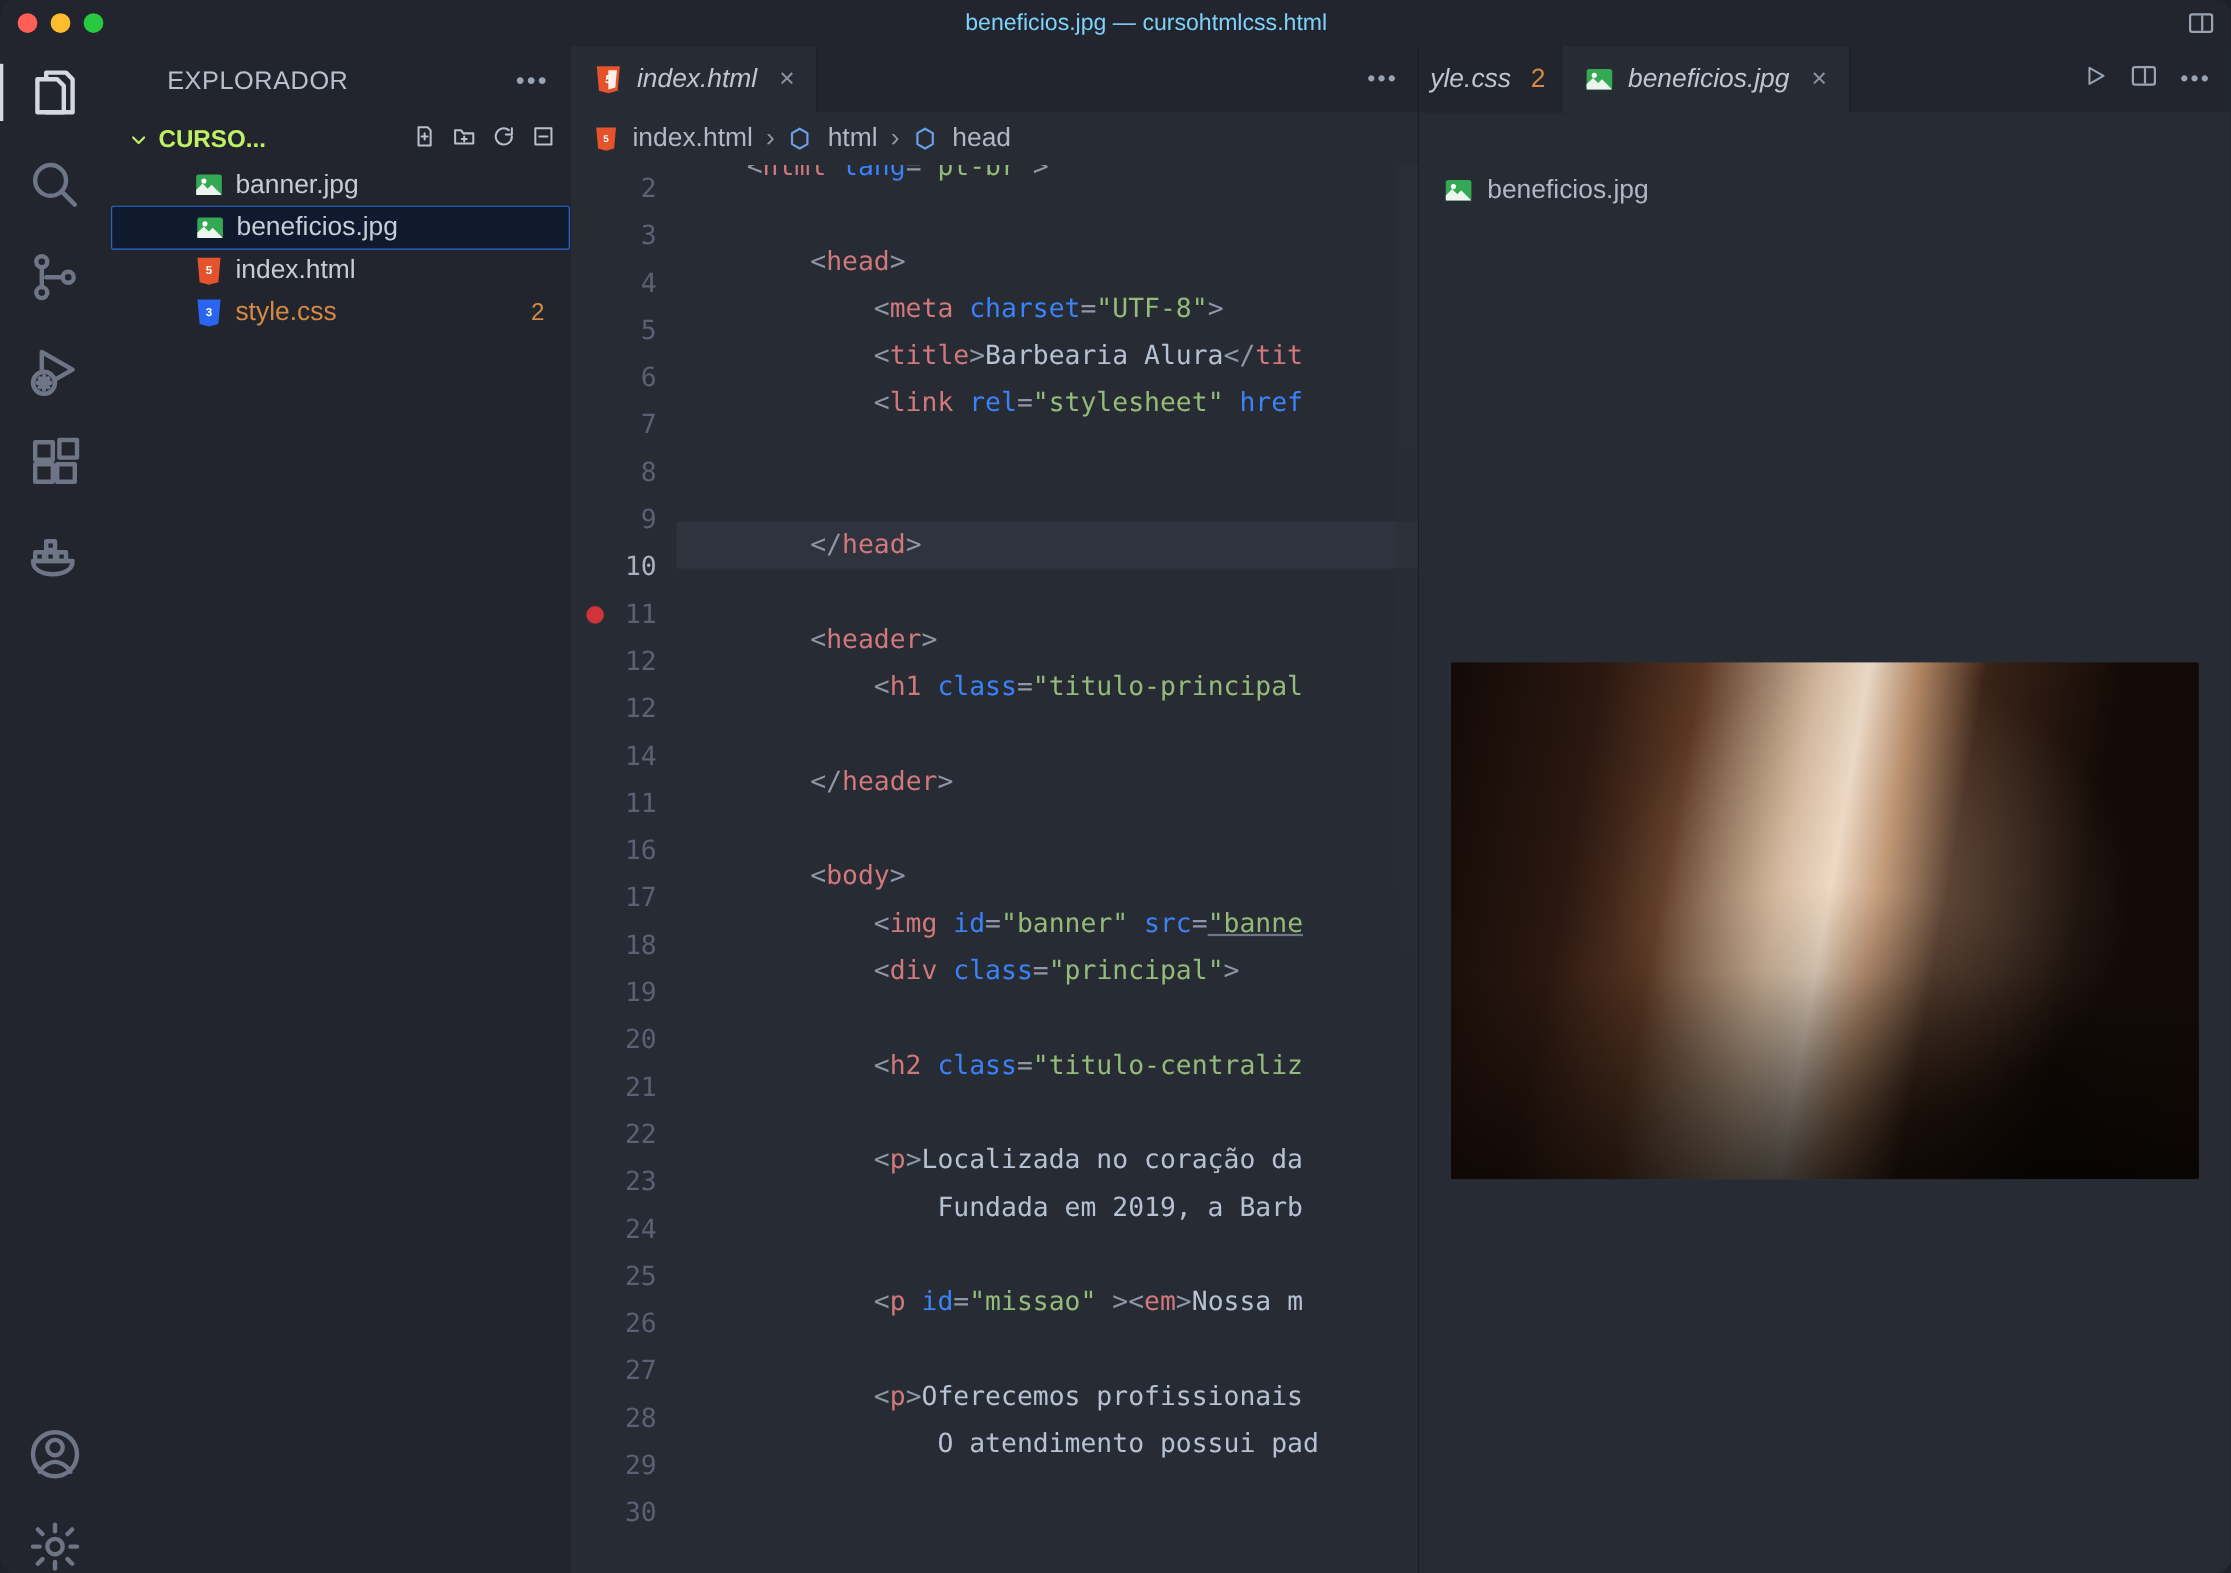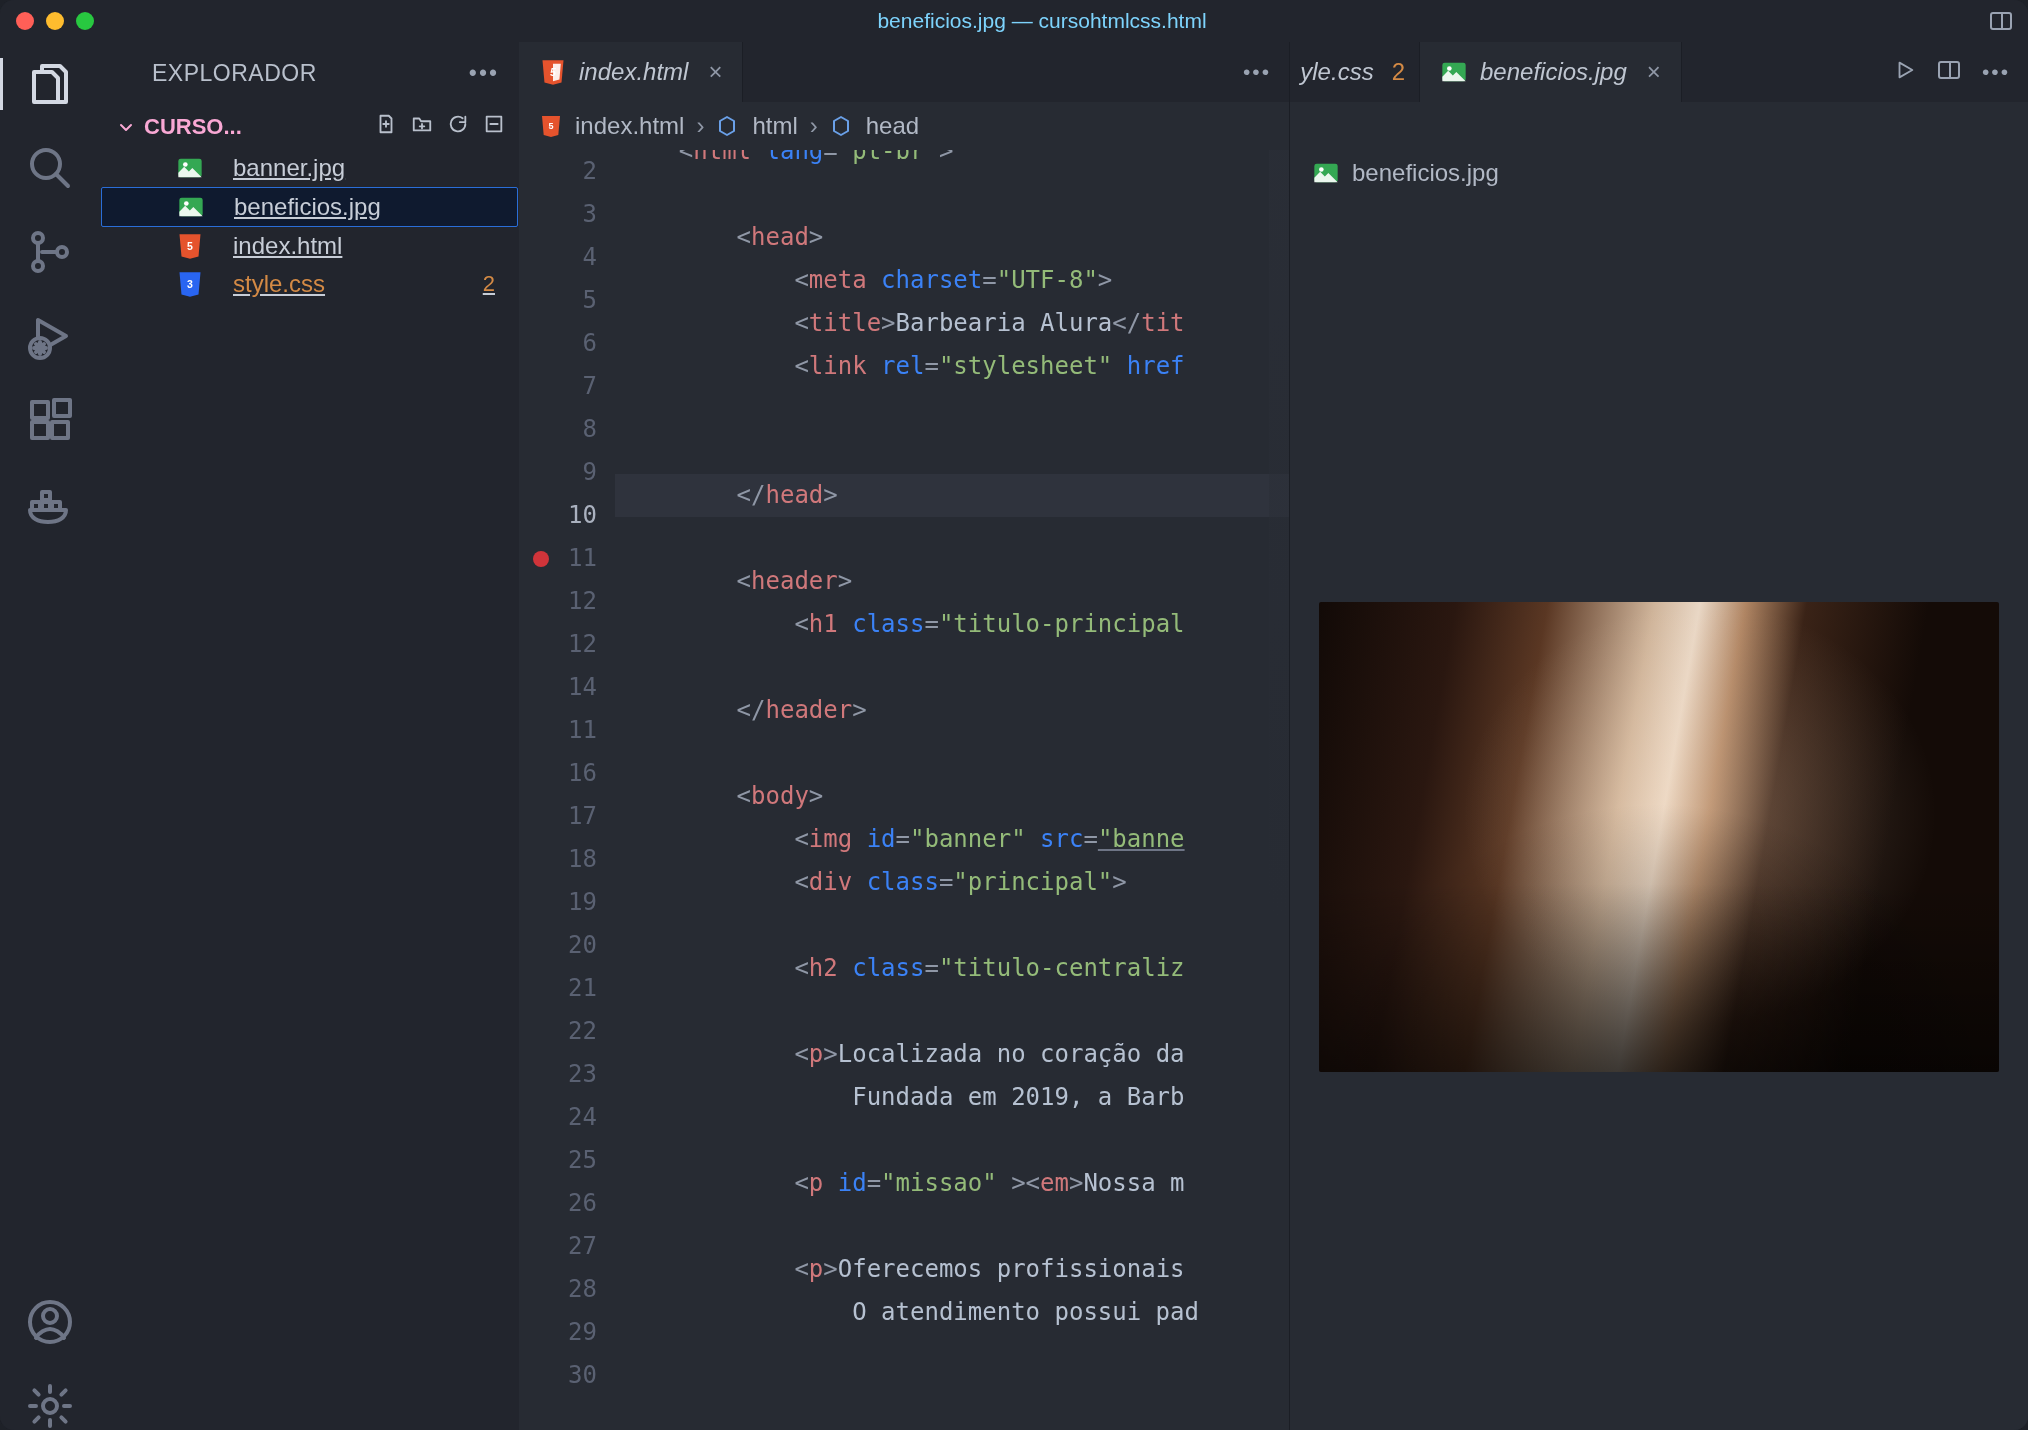--- a/index.html
+++ b/index.html
@@ -41,24 +41,24 @@
 }
 .act-item { width: 48px; height: 48px; display: flex; align-items: center; justify-content: center; color: #6e7586; position: relative; }
 .act-item.active { color: #d3d8e2; }
 .act-item.active::before { content: ""; position: absolute; left: -26px; top: -2px; bottom: -2px; width: 3px; background: #d3d8e2; }
 .activitybar .spacer { flex: 1; }
 
 
 .sidebar { background: #22252d; padding-top: 8px; }
 .sidebar-head { display: flex; align-items: center; justify-content: space-between; padding: 10px 20px 20px 52px; color: #b9c0cc; font-size: 23px; letter-spacing: 0.5px; }
 .dots3 { letter-spacing: 2px; color: #9aa3b2; }
-.folder-row { display: flex; align-items: center; gap: 10px; padding: 6px 14px 6px 18px; color: #f9a8d4; font-weight: 600; font-size: 22px; }
+.folder-row { display: flex; align-items: center; gap: 10px; padding: 6px 14px 6px 18px; color: #bef264; font-weight: 600; font-size: 22px; }
 .folder-tools { margin-left: auto; display: flex; gap: 14px; color: #b9c0cc; }
 .tree { padding-top: 2px; }
-.tree-item { display: flex; align-items: center; gap: 29px; padding: 5px 16px 5px 76px; font-size: 24px; color: #c7cdd7; position: relative; text-decoration: underline; }
+.tree-item { display: flex; align-items: center; gap: 10px; padding: 5px 16px 5px 76px; font-size: 24px; color: #c7cdd7; position: relative; }
 .tree-item.selected { background: #0f1a2f; border: 1px solid #2a6ed8; border-radius: 2px; margin: 0 1px; padding-left: 75px; }
 .badge-num { margin-left: auto; color: #d48a45; font-size: 22px; padding-right: 8px; }
 .tree-item .txt-error { color: #d48a45; }
 
 
 .ico { width: 28px; height: 28px; display: inline-flex; align-items: center; justify-content: center; }
 .ico svg { width: 100%; height: 100%; }
 .ico-img { color: #34a853; }
 .ico-html { color: #e5532d; }
 .ico-css { color: #2965f1; }

